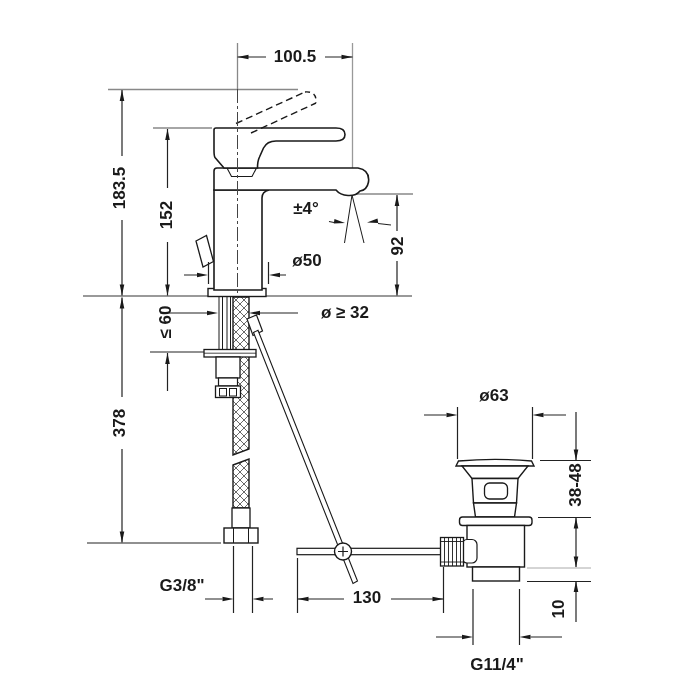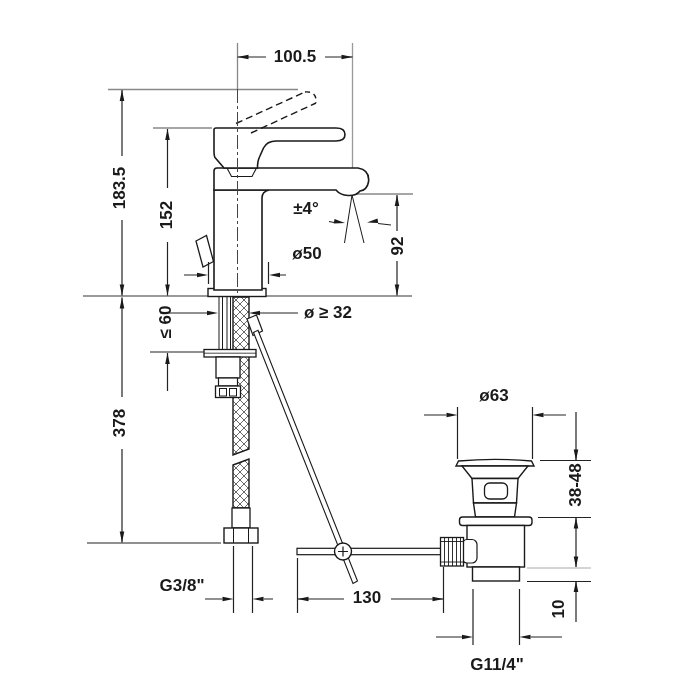--- a/index.html
+++ b/index.html
@@ -154,22 +154,22 @@
     <polygon points="473,637 462,634.7 462,639.3"></polygon>
     <polygon points="519.5,637 530.5,634.7 530.5,639.3"></polygon>
   </g>
 </svg>
 
 <div class="lbl" style="left:265px;top:47px;width:60px;">100.5</div>
 <div class="vlbl" style="left:75px;top:178px;">183.5</div>
 <div class="vlbl" style="left:122px;top:205px;">152</div>
 <div class="lbl" style="left:276px;top:199px;width:60px;">±4°</div>
 <div class="vlbl" style="left:353px;top:236px;">92</div>
-<div class="lbl" style="left:279px;top:244px;width:56px;">ø50</div>
-<div class="lbl" style="left:293px;top:303px;width:70px;">ø ≥ 32</div>
+<div class="lbl" style="left:279px;top:251px;width:56px;">ø50</div>
+<div class="lbl" style="left:310px;top:303px;width:70px;">ø ≥ 32</div>
 <div class="vlbl" style="left:121px;top:312px;">≤ 60</div>
 <div class="vlbl" style="left:75px;top:413px;">378</div>
 <div class="lbl" style="left:147px;top:576px;width:70px;">G3/8"</div>
 <div class="lbl" style="left:345px;top:588px;width:44px;">130</div>
 <div class="lbl" style="left:464px;top:386px;width:60px;">ø63</div>
 <div class="vlbl" style="left:531px;top:475px;">38-48</div>
 <div class="vlbl" style="left:514px;top:599px;">10</div>
 <div class="lbl" style="left:457px;top:655px;width:80px;">G11/4"</div>
 </div>
 

